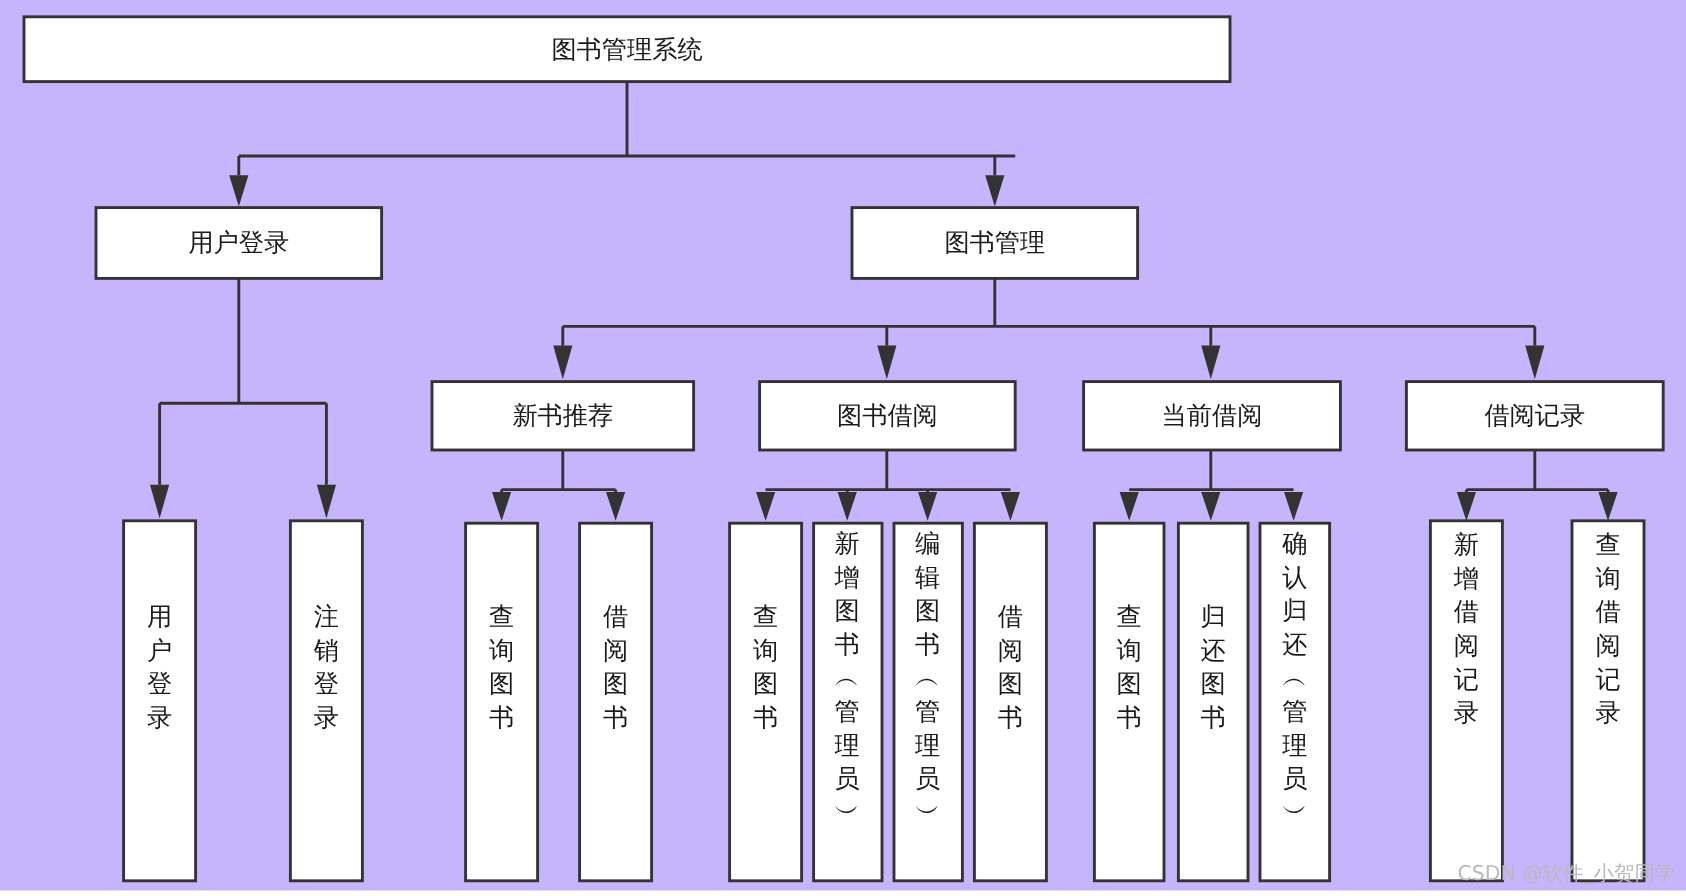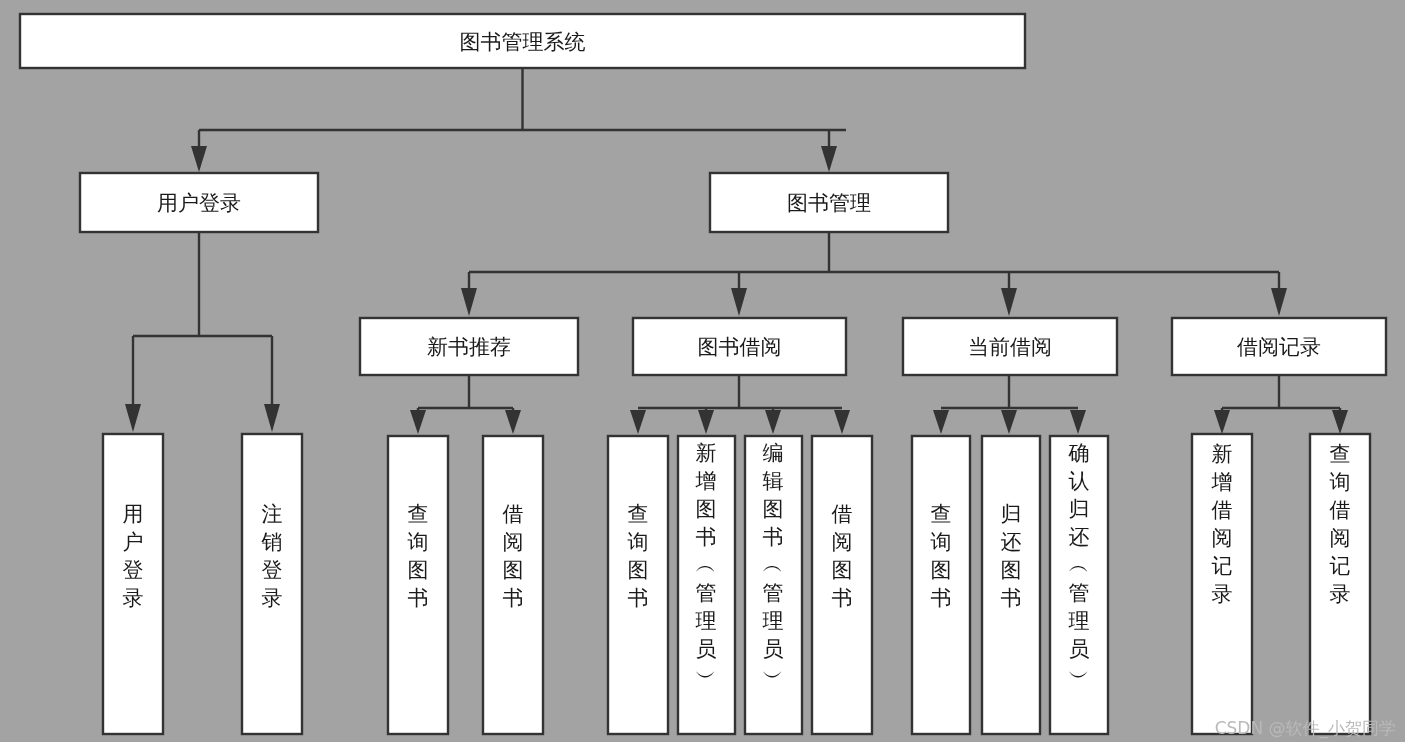--- a/index.html
+++ b/index.html
@@ -11,21 +11,21 @@
   body {
     width: 1405px;
     height: 747px;
     font-family: "DejaVu Sans", "Liberation Sans", sans-serif;
     overflow: hidden;
   }
   #diagram-root {
     position: relative;
     width: 1405px;
     height: 742px;
-    background: #a3a3a3;
+    background: #c4b5fd;
   }
   svg#flowchart {
     position: absolute;
     top: 0;
     left: 0;
     width: 1405px;
     height: 747px;
     display: block;
   }
   .node-rect {

